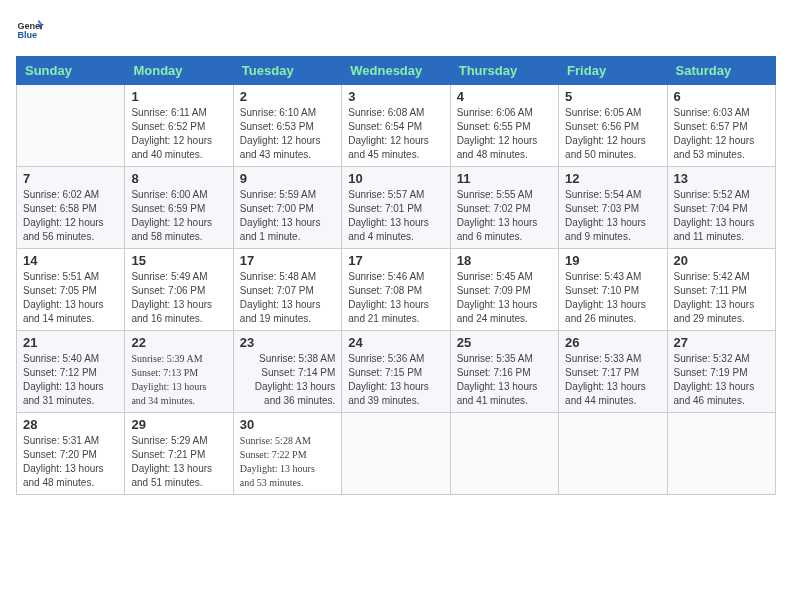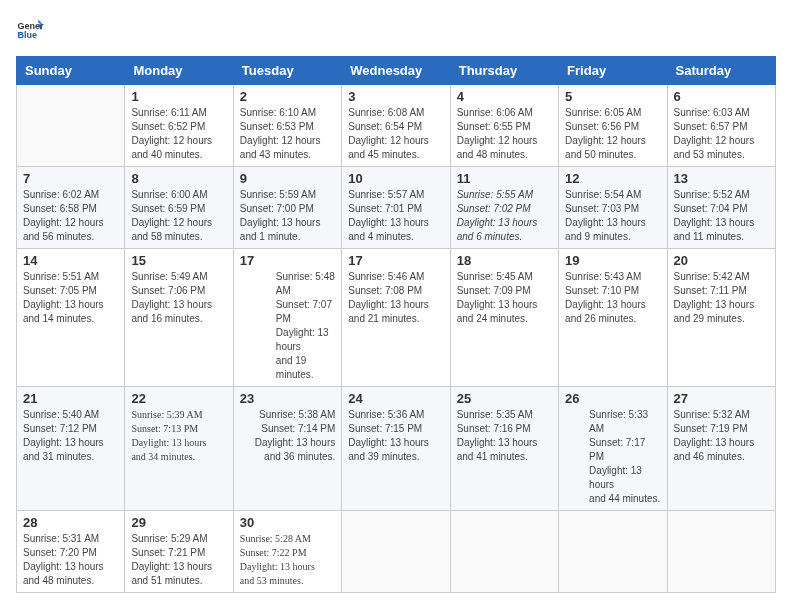--- a/index.html
+++ b/index.html
@@ -44,21 +44,21 @@
       font-size: 14px;
       color: #555;
     }
     .calendar-table {
       width: 100%;
       border-collapse: collapse;
       border: 1px solid #ccc;
     }
     .calendar-table th {
       background-color: #2a6abf;
-      color: #ffffff;
+      color: #86efac;
       font-size: 13px;
       font-weight: bold;
       padding: 6px 8px;
       text-align: left;
       border: 1px solid #2a6abf;
     }
     .calendar-table td {
       vertical-align: top;
       width: 14.28%;
       border: 1px solid #ccc;
@@ -192,21 +192,21 @@
         </td>
         <td>
           <span class="day-number">10</span>
           <div class="day-info" style="white-space: pre-line;">Sunrise: 5:57 AM
 Sunset: 7:01 PM
 Daylight: 13 hours
 and 4 minutes.</div>
         </td>
         <td>
           <span class="day-number">11</span>
-          <div class="day-info" style="white-space: pre-line; font-style: italic;">Sunrise: 5:55 AM
+          <div class="day-info" style="white-space: pre-line;">Sunrise: 5:55 AM
 Sunset: 7:02 PM
 Daylight: 13 hours
 and 6 minutes.</div>
         </td>
         <td>
           <span class="day-number">12</span>
           <div class="day-info" style="white-space: pre-line;">Sunrise: 5:54 AM
 Sunset: 7:03 PM
 Daylight: 13 hours
 and 9 minutes.</div>
@@ -229,21 +229,21 @@
         </td>
         <td>
           <span class="day-number">15</span>
           <div class="day-info" style="white-space: pre-line;">Sunrise: 5:49 AM
 Sunset: 7:06 PM
 Daylight: 13 hours
 and 16 minutes.</div>
         </td>
         <td>
           <span class="day-number">17</span>
-          <div class="day-info" style="white-space: pre-line; margin-left: 36px;">Sunrise: 5:48 AM
+          <div class="day-info" style="white-space: pre-line;">Sunrise: 5:48 AM
 Sunset: 7:07 PM
 Daylight: 13 hours
 and 19 minutes.</div>
         </td>
         <td>
           <span class="day-number">17</span>
           <div class="day-info" style="white-space: pre-line;">Sunrise: 5:46 AM
 Sunset: 7:08 PM
 Daylight: 13 hours
 and 21 minutes.</div>
@@ -301,21 +301,21 @@
         </td>
         <td>
           <span class="day-number">25</span>
           <div class="day-info" style="white-space: pre-line;">Sunrise: 5:35 AM
 Sunset: 7:16 PM
 Daylight: 13 hours
 and 41 minutes.</div>
         </td>
         <td>
           <span class="day-number">26</span>
-          <div class="day-info" style="white-space: pre-line; margin-left: 24px;">Sunrise: 5:33 AM
+          <div class="day-info" style="white-space: pre-line;">Sunrise: 5:33 AM
 Sunset: 7:17 PM
 Daylight: 13 hours
 and 44 minutes.</div>
         </td>
         <td>
           <span class="day-number">27</span>
           <div class="day-info" style="white-space: pre-line;">Sunrise: 5:32 AM
 Sunset: 7:19 PM
 Daylight: 13 hours
 and 46 minutes.</div>

